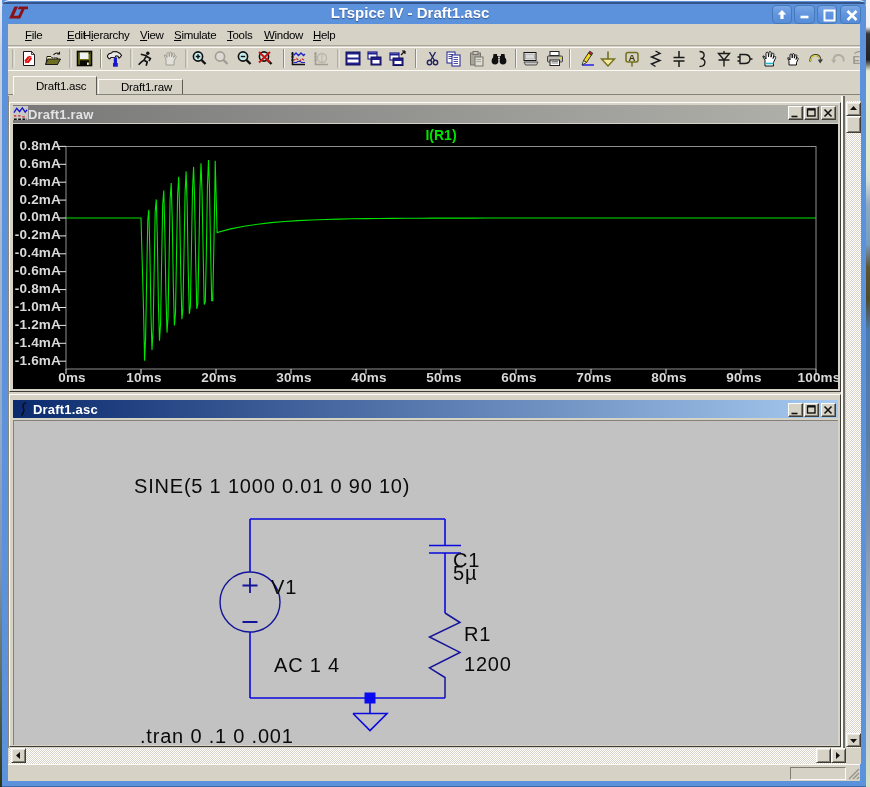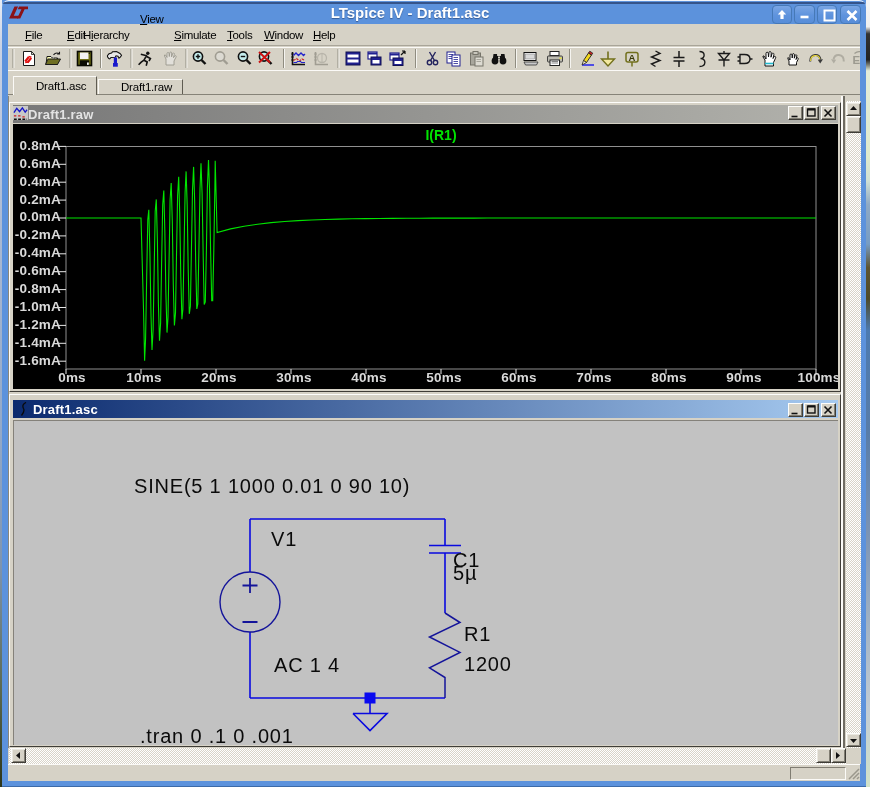--- a/index.html
+++ b/index.html
@@ -81,21 +81,21 @@
 <path d="M28.5 12 H36.5" stroke-width="2.6"></path>
 <rect x="52.5" y="5.5" width="10" height="10" fill="none" stroke-width="2"></rect>
 <path d="M75.5 6 L84.5 15 M84.5 6 L75.5 15" stroke-width="2.6"></path>
 </g>
   </svg>
 <div class="abs" id="content"></div>
 <div class="abs" id="menubar"></div>
 <div class="mi" style="left:13px;top:29px"><u>F</u>ile</div>
 <div class="mi" style="left:55px;top:29px"><u>E</u>dit</div>
 <div class="mi" style="left:71px;top:29px">H<u>i</u>erarchy</div>
-<div class="mi" style="left:128px;top:13px"><u>V</u>iew</div>
+<div class="mi" style="left:128px;top:29px"><u>V</u>iew</div>
 <div class="mi" style="left:162px;top:29px"><u>S</u>imulate</div>
 <div class="mi" style="left:215px;top:29px"><u>T</u>ools</div>
 <div class="mi" style="left:252px;top:29px"><u>W</u>indow</div>
 <div class="mi" style="left:301px;top:29px"><u>H</u>elp</div>
 <div class="abs" id="toolbar"></div>
 <svg class="abs" style="left:8px;top:47px" width="852" height="24" viewBox="0 0 852 24">
     <path d="M5 2 V21" stroke="#8f8c80" stroke-width="1"></path>
     <path d="M6 2 V21" stroke="#f5f4f0" stroke-width="1"></path>
     <path d="M62 2 V21" stroke="#8f8c80" stroke-width="1"></path>
     <path d="M63 2 V21" stroke="#f5f4f0" stroke-width="1"></path>
@@ -380,21 +380,21 @@
 <path d="M237 99 H432 M237 99 V152 M237 212 V278 M237 278 H432"></path>
 <circle cx="237" cy="182" r="30" stroke="#14149a" stroke-width="1.4"></circle>
 <path d="M229.5 165.5 H244.5 M237 158 V173 M229.5 202 H244.5" stroke="#14149a" stroke-width="1.8"></path>
 <path d="M432 99 V125.5 M416 125.5 H448 M416 133 H448 M432 133 V193"></path>
 <path d="M432 193 L447 202.5 L416.5 217 L447 232.4 L416.5 247.8 L432 257.5 V278" stroke="#14149a" stroke-width="1.5"></path>
 <path d="M357 283 V293.5 M340 293.5 H374 L357 310.5 L340 293.5" stroke-width="1.6"></path>
 </g>
 <rect x="351.5" y="272.5" width="11" height="11" fill="#0a0af0"></rect>
 </svg>
 <div class="st" style="left:134px;top:475px">SINE(5 1 1000 0.01 0 90 10)</div>
-<div class="st" style="left:271px;top:528px">V1</div>
+<div class="st" style="left:271px;top:576px">V1</div>
 <div class="st" style="left:274px;top:654px">AC 1 4</div>
 <div class="st" style="left:453px;top:549px">C1</div>
 <div class="st" style="left:453px;top:562px">5µ</div>
 <div class="st" style="left:464px;top:623px">R1</div>
 <div class="st" style="left:464px;top:653px">1200</div>
 <div class="st" style="left:140px;top:725px">.tran 0 .1 0 .001</div>
 
 <div class="abs dither" id="vsb"></div>
 <div class="abs dither" id="hsb"></div>
 <div class="abs" style="left:841px;top:96px;width:1.5px;height:652px;background:#fbfaf7"></div>

